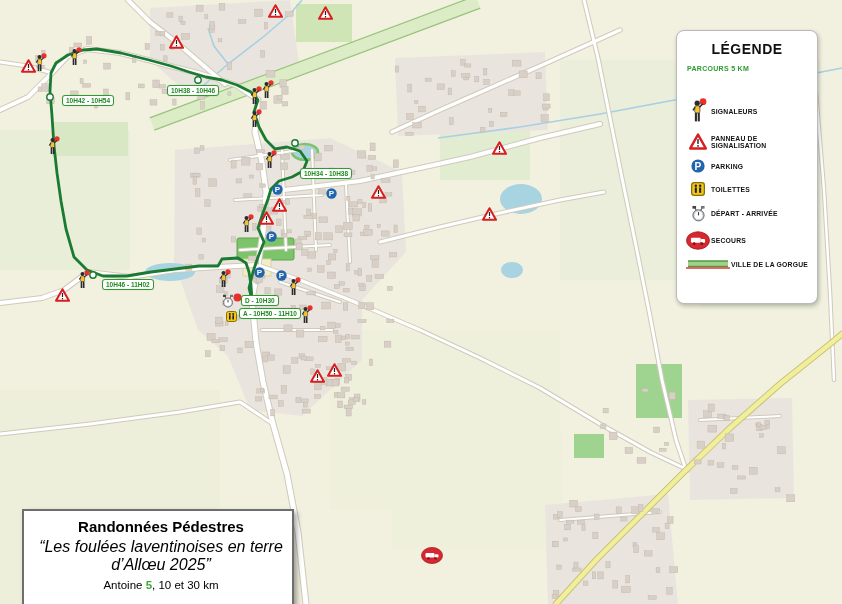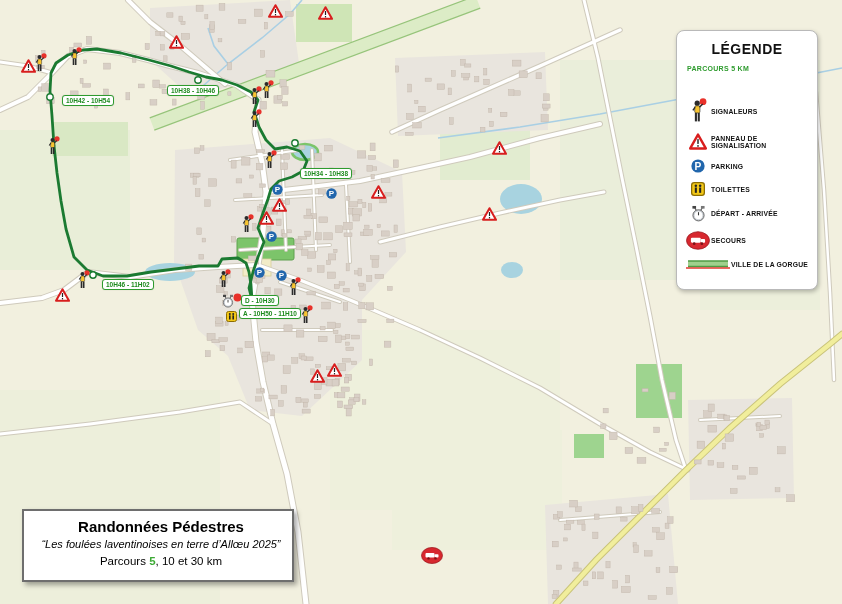--- a/index.html
+++ b/index.html
@@ -11,36 +11,36 @@
   .marker{position:absolute;line-height:0;}
   .route-label{
     position:absolute;background:#ffffff;border:1px solid #2e9b2e;border-radius:3px;
     color:#1e8a1e;font-size:6.5px;font-weight:bold;padding:1px 3px;line-height:1.15;
     white-space:nowrap;box-shadow:0 0 1px rgba(0,0,0,.25);z-index:30;
   }
   
   .legend{
     position:absolute;left:676px;top:30px;width:142px;z-index:40;
     background:#ffffff;border:1px solid #b9b9b9;border-radius:8px;
-    box-shadow:1px 2px 4px rgba(0,0,0,.25);padding:8px 8px 10px 8px;box-sizing:border-box;
+    box-shadow:1px 2px 4px rgba(0,0,0,.25);padding:8px 8px 24px 8px;box-sizing:border-box;
   }
   .legend-title{font-size:14px;font-weight:bold;color:#111;text-align:center;margin:2px 0 8px 0;letter-spacing:.5px;}
   .legend-subtitle{font-size:7px;font-weight:bold;color:#2e9b2e;margin:0 0 26px 2px;letter-spacing:.3px;}
   .legend-row{display:flex;align-items:center;margin:0 0 9px 0;}
   .legend-row .ic{width:26px;display:flex;justify-content:center;align-items:center;flex:0 0 26px;line-height:0;}
   .legend-row .lb{font-size:6.8px;font-weight:bold;color:#111;letter-spacing:.2px;}
   .legend-row.tall{margin-top:2px;}
   
   .title-box{
     position:absolute;left:22px;top:509px;width:272px;z-index:40;
     background:#ffffff;border:2px solid #6e6e6e;box-shadow:3px 3px 5px rgba(0,0,0,.35);
     padding:7px 0 8px 6px;box-sizing:border-box;text-align:center;
   }
   .tb-title{font-size:15px;font-weight:bold;color:#000;margin-bottom:3px;}
-  .tb-sub{font-size:11px;font-style:italic;color:#000;margin-bottom:5px;}
+  .tb-sub{font-size:16px;font-style:italic;color:#000;margin-bottom:5px;}
   .tb-line3{font-size:11.5px;color:#000;margin-bottom:5px;}
   .tb-line3 .hl{font-weight:bold;}
   .tb-line4{font-size:11.5px;color:#000;}
 </style>
 </head>
 <body>
 
 <div class="map-canvas">
   <svg class="base" id="base-svg" width="842" height="604" viewBox="0 0 842 604">
       <rect x="0" y="130" width="130" height="140" fill="#e9eed8"></rect>
@@ -799,15 +799,15 @@
             <line x1="0" y1="9" x2="44" y2="9" stroke="#e0392e" stroke-width="1.7"></line>
           </svg>
       </span>
       <span class="lb">VILLE DE LA GORGUE</span>
     </div>
   </div>
 
   <div class="title-box">
     <div class="tb-title">Randonnées Pédestres</div>
     <div class="tb-sub">“Les foulées laventinoises en terre d’Allœu 2025”</div>
-    <div class="tb-line3"><span>Parcours </span><span class="hl" id="hl5" style="color: rgb(61, 170, 53);">5</span><span>, 10 et 30 km</span></div>
+    <div class="tb-line3"><span>Antoine </span><span class="hl" id="hl5" style="color: rgb(61, 170, 53);">5</span><span>, 10 et 30 km</span></div>
   </div>
 </div>
 
 </body></html>

